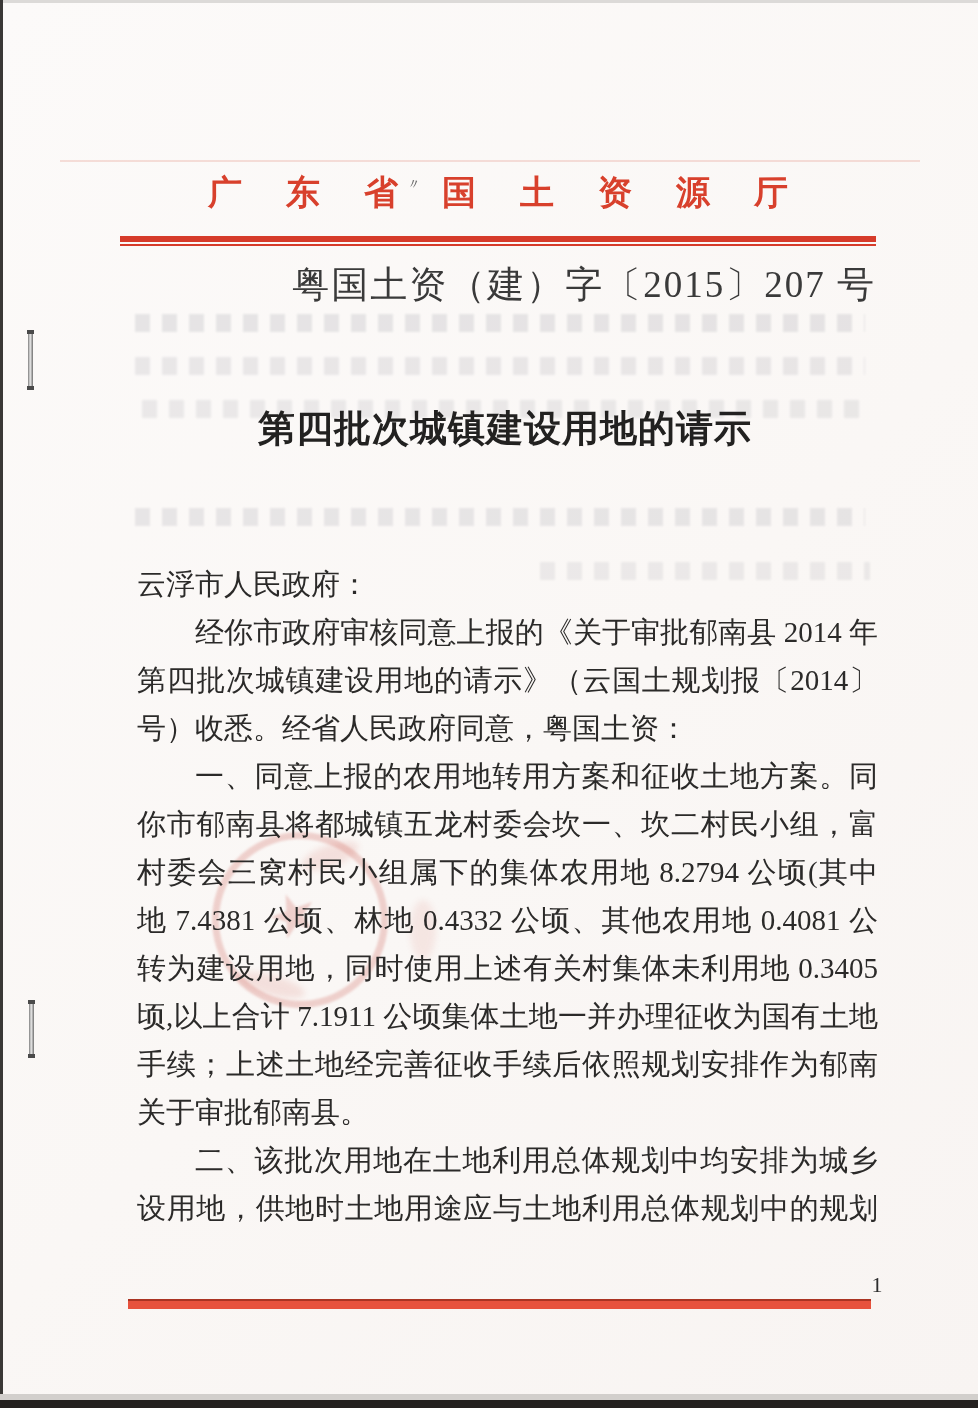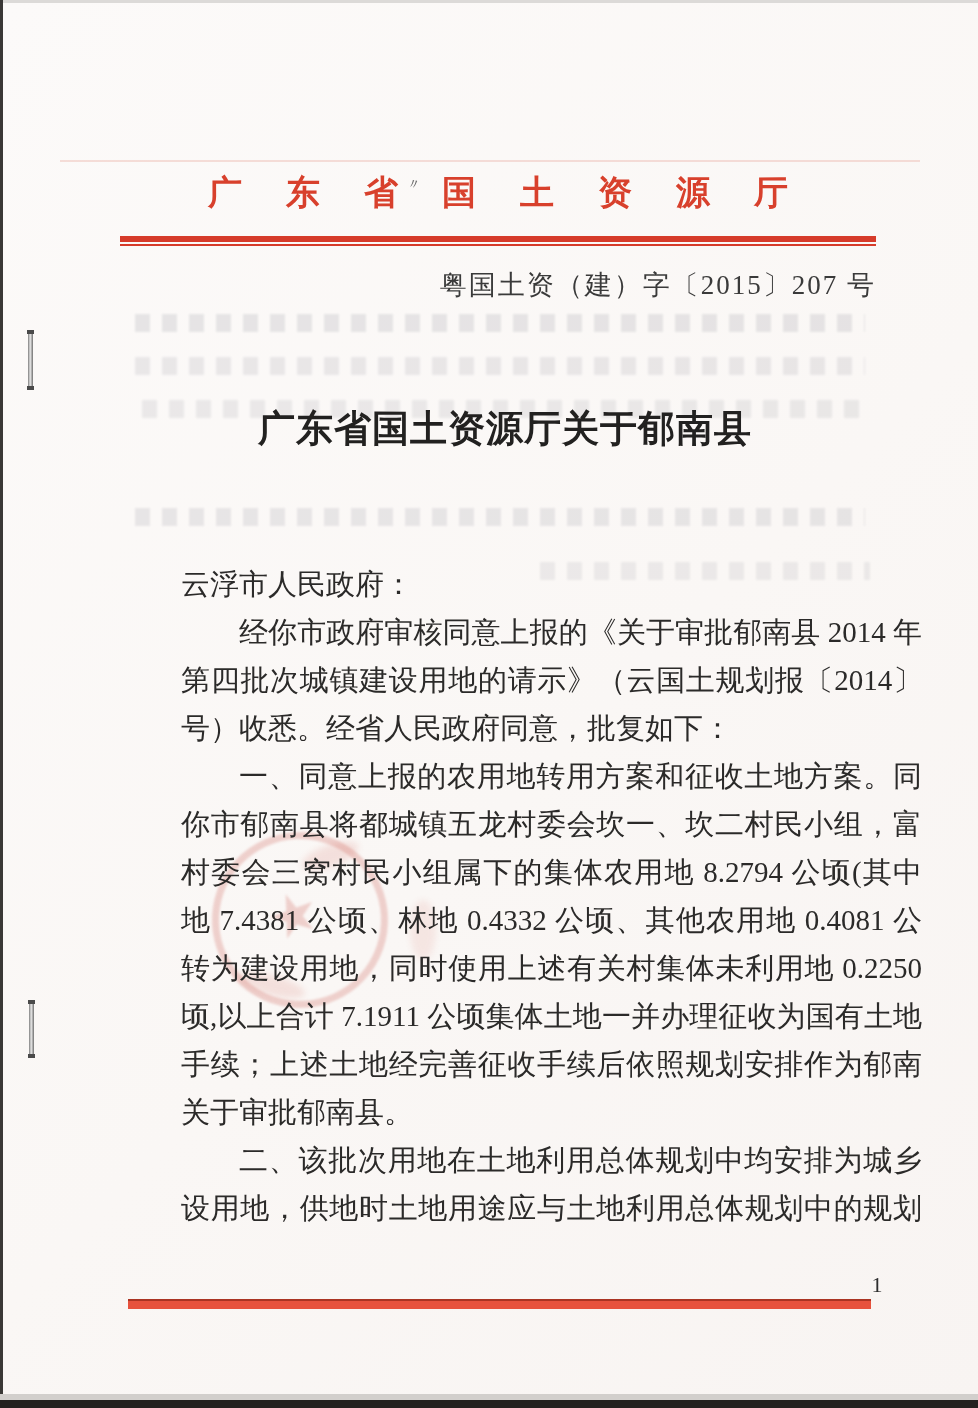--- a/index.html
+++ b/index.html
@@ -22,41 +22,41 @@
   }
   .red-rule{position:absolute;left:120px;top:236px;width:756px;height:10px;}
   .red-rule .thick{height:6px;background:#d63b2a;}
   .red-rule .gap{height:2px;}
   .red-rule .thin{height:2px;background:#d63b2a;}
   .faint-streak{position:absolute;left:60px;top:160px;width:860px;height:2px;background:#e8a59a;opacity:.35;}
   .pen-mark{position:absolute;left:406px;top:176px;width:14px;height:18px;color:#6b6b6b;font-size:15px;line-height:16px;transform:rotate(12deg);}
 
   .doc-number{
     position:absolute;left:120px;top:268px;width:756px;height:34px;
-    text-align:right;font-size:27px;line-height:34px;color:#3a3a3a;letter-spacing:2px;white-space:nowrap;
+    text-align:right;font-size:37px;line-height:34px;color:#3a3a3a;letter-spacing:2px;white-space:nowrap;
   }
 
   
   .ghost{
     position:absolute;height:18px;opacity:.13;filter:blur(1.3px);
     background:repeating-linear-gradient(90deg,#5d6070 0 15px,transparent 15px 27px);
   }
   .g1{left:135px;top:314px;width:730px;}
   .g2{left:135px;top:357px;width:730px;opacity:.11;}
   .g3{left:142px;top:400px;width:718px;opacity:.10;}
   .g4{left:135px;top:508px;width:730px;opacity:.12;}
   .g5{left:540px;top:562px;width:330px;opacity:.09;}
 
   .doc-title{
     position:absolute;left:120px;top:404px;width:770px;
     text-align:center;color:#222120;font-size:37px;font-weight:bold;line-height:49px;letter-spacing:1px;white-space:nowrap;
   }
 
   
-  .body-lines{position:absolute;left:137px;top:560px;width:741px;color:#2b2a29;margin-left:44px;}
+  .body-lines{position:absolute;left:137px;top:560px;width:741px;color:#2b2a29;}
   .bline{height:48px;line-height:48px;font-size:29px;white-space:nowrap;}
   .bline.j{text-align:justify;text-align-last:justify;white-space:normal;overflow:hidden;}
   .bline.ind{padding-left:58px;}
 
   
   .seal{position:absolute;left:212px;top:832px;width:176px;height:176px;opacity:.22;transform:rotate(-8deg);pointer-events:none;}
   .seal .ring{position:absolute;left:0;top:0;width:162px;height:162px;border:7px solid #c5453a;border-radius:50%;filter:blur(1.2px);}
   .seal .star{position:absolute;left:56px;top:48px;font-size:58px;color:#c5453a;filter:blur(1px);transform:rotate(-12deg);}
   .seal-smudge{position:absolute;background:#cd574a;border-radius:50%;filter:blur(3px);opacity:.14;}
   .sm1{left:300px;top:845px;width:60px;height:22px;transform:rotate(-20deg);}
@@ -93,41 +93,41 @@
   <div class="agency">广东省国土资源厅</div>
   <div class="pen-mark">〃</div>
   <div class="red-rule">
     <div class="thick"></div>
       <div class="gap"></div>
       <div class="thin"></div>
   </div>
   <div class="doc-number">粤国土资（建）字〔2015〕207 号</div>
 
   <div class="doc-title">
-    <div>广东省国土资源厅关于郁南县</div>
+    <div>第四批次城镇建设用地的请示</div>
   </div>
 
   <div class="seal">
     <div class="ring"></div>
     <div class="star">★</div>
   </div>
   <div class="seal-smudge sm1"></div>
   <div class="seal-smudge sm2"></div>
   <div class="seal-smudge sm3"></div>
 
   <div class="body-lines">
       <div class="bline">云浮市人民政府：</div>
       <div class="bline j ind">经你市政府审核同意上报的《关于审批郁南县 2014 年度</div>
       <div class="bline j">第四批次城镇建设用地的请示》（云国土规划报〔2014〕138</div>
-      <div class="bline">号）收悉。经省人民政府同意，批复如下：</div>
+      <div class="bline">号）收悉。经省人民政府同意，粤国土资：</div>
       <div class="bline j ind">一、同意上报的农用地转用方案和征收土地方案。同意</div>
       <div class="bline j">你市郁南县将都城镇五龙村委会坎一、坎二村民小组，富窝</div>
       <div class="bline j">村委会三窝村民小组属下的集体农用地 8.2794 公顷(其中园</div>
       <div class="bline j">地 7.4381 公顷、林地 0.4332 公顷、其他农用地 0.4081 公顷）</div>
-      <div class="bline j">转为建设用地，同时使用上述有关村集体未利用地 0.2250</div>
+      <div class="bline j">转为建设用地，同时使用上述有关村集体未利用地 0.3405</div>
       <div class="bline j">顷,以上合计 7.1911 公顷集体土地一并办理征收为国有土地</div>
       <div class="bline j">手续；上述土地经完善征收手续后依照规划安排作为郁南县</div>
       <div class="bline">关于审批郁南县。</div>
       <div class="bline j ind">二、该批次用地在土地利用总体规划中均安排为城乡建</div>
       <div class="bline j">设用地，供地时土地用途应与土地利用总体规划中的规划安</div>
     </div>
 
   <div class="staple staple1"></div>
   <div class="staple staple2"></div>
 

